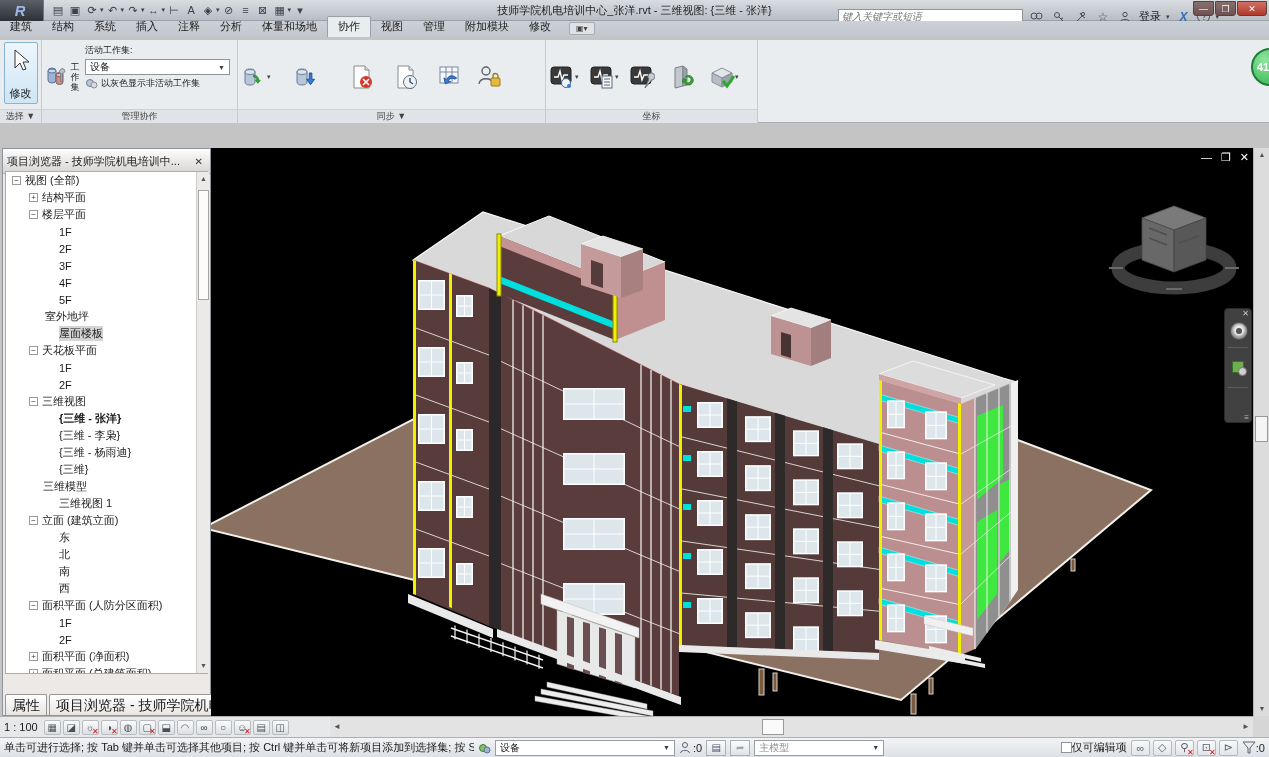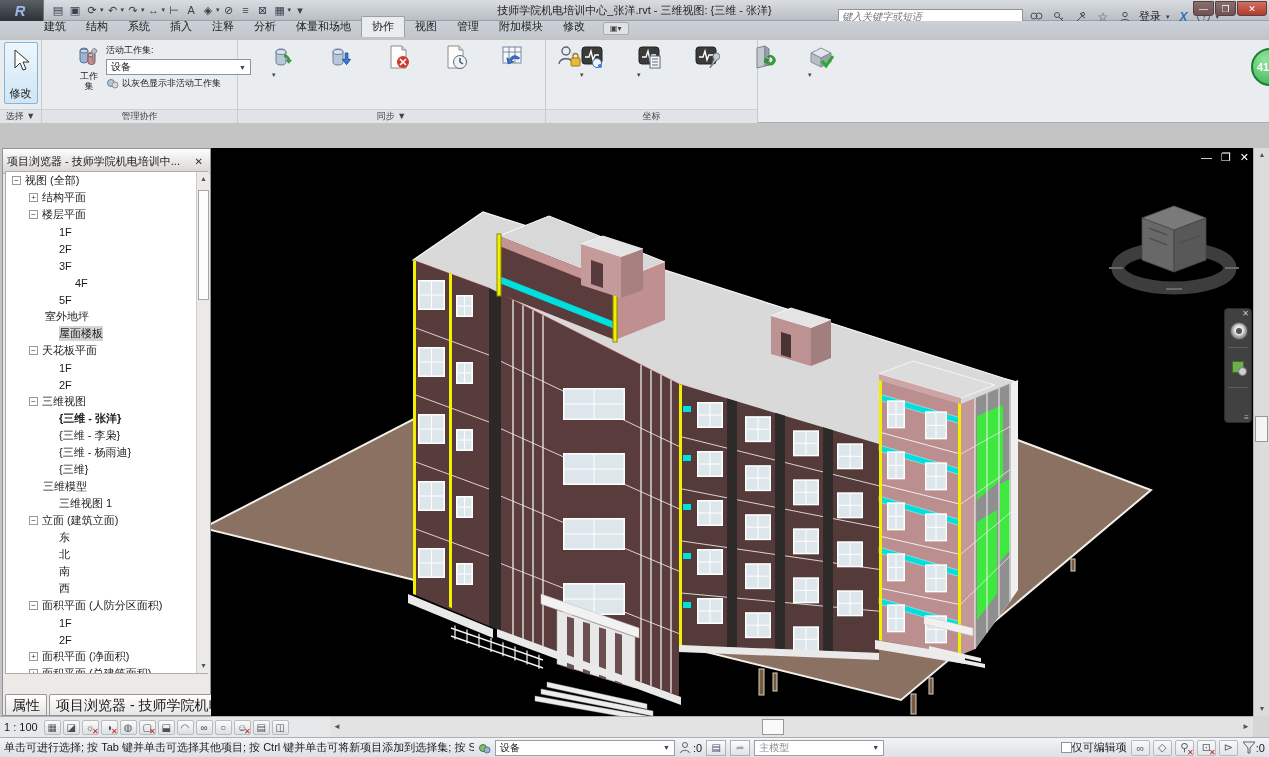--- a/index.html
+++ b/index.html
@@ -21,31 +21,31 @@
   #search-box { width:185px; height:16px; background:#fff; border:1px solid #8e949c; font-style:italic; color:#8a8a8a;
     font-size:10px; padding:0 3px; }
   .ic-icon { width:16px; height:16px; display:flex; align-items:center; justify-content:center; color:#4a4f57; font-size:12px; }
   #win-btns { position:absolute; right:2px; top:1px; display:flex; gap:1px; }
   .wbtn { width:21px; height:15px; border:1px solid #5a3f3f; border-radius:0 0 3px 3px;
     background:linear-gradient(#8a6f6f,#6e5252); color:#fff; font-size:9px; display:flex; align-items:center; justify-content:center; }
   .wbtn.close { width:30px; background:linear-gradient(#d07064,#b03a2b); }
 
   
   #tabrow { position:absolute; left:0; top:21px; width:1269px; height:16px; background:linear-gradient(#ccd1d7,#c2c7cd);
-    display:flex; align-items:flex-end; padding-left:34px; }
+    display:flex; align-items:flex-end; }
   .rtab { padding:2px 10px 3px; font-size:11px; color:#222; }
   .rtab.active { background:#e9edf0; border:1px solid #9aa0a8; border-bottom:none; border-radius:2px 2px 0 0; }
   #tab-overflow { margin-left:8px; padding:1px 6px; font-size:8px; color:#444; border:1px solid #aaa; background:#dfe3e7; border-radius:2px; margin-bottom:2px; }
 
   
   #ribbon { position:absolute; left:0; top:40px; width:1269px; height:83px; background:#e9edf0; border-bottom:1px solid #aab0b6; display:flex; }
   .panel { height:83px; border-right:1px solid #c6cbd0; display:flex; flex-direction:column; }
   .panel-body { flex:1; display:flex; padding:2px 3px 0; }
   .panel-label { height:14px; text-align:center; font-size:9px; color:#444; background:#e0e4e8; border-top:1px solid #cdd2d6; line-height:13px; }
-  .bigbtn { width:47px; display:flex; flex-direction:column; padding-top:2px; border-radius:2px;margin-left:31px; }
+  .bigbtn { width:47px; display:flex; flex-direction:row; align-items:center; padding-top:2px; border-radius:2px; }
   .bigbtn .lbl { font-size:9px; line-height:10px; text-align:center; white-space:pre-line; color:#222; margin-top:1px; }
   .dropmark { font-size:7px; color:#444; }
   #modify-btn { width:34px; height:62px; background:linear-gradient(#eef6fc,#cfe6f5); border:1px solid #88b3d6; border-radius:2px;
     display:flex; flex-direction:column; align-items:center; justify-content:space-between; padding:6px 0 2px; }
   .iconbox { width:26px; height:26px; position:relative; display:flex; align-items:center; justify-content:center; }
   .smallicon { width:13px; height:13px; }
   #workset-col { display:flex; flex-direction:column; gap:2px; padding:2px 4px; font-size:9px; }
   #active-ws-select { width:145px; height:16px; border:1px solid #8e949c; background:#fff; font-size:10px;
     display:flex; align-items:center; justify-content:space-between; padding:0 4px; }
   #gray-inactive { display:flex; align-items:center; gap:3px; font-size:9px; color:#222; }
@@ -407,21 +407,21 @@
           <span class="t">1F</span>
         </div>
         <div class="trow" style="padding-left: 40px;">
           <span class="noexp"></span>
           <span class="t">2F</span>
         </div>
         <div class="trow" style="padding-left: 40px;">
           <span class="noexp"></span>
           <span class="t">3F</span>
         </div>
-        <div class="trow" style="padding-left: 56px;">
+        <div class="trow" style="padding-left: 40px;">
           <span class="noexp"></span>
           <span class="t">4F</span>
         </div>
         <div class="trow" style="padding-left: 40px;">
           <span class="noexp"></span>
           <span class="t">5F</span>
         </div>
         <div class="trow" style="padding-left: 26px;">
           <span class="noexp"></span>
           <span class="t">室外地坪</span>

